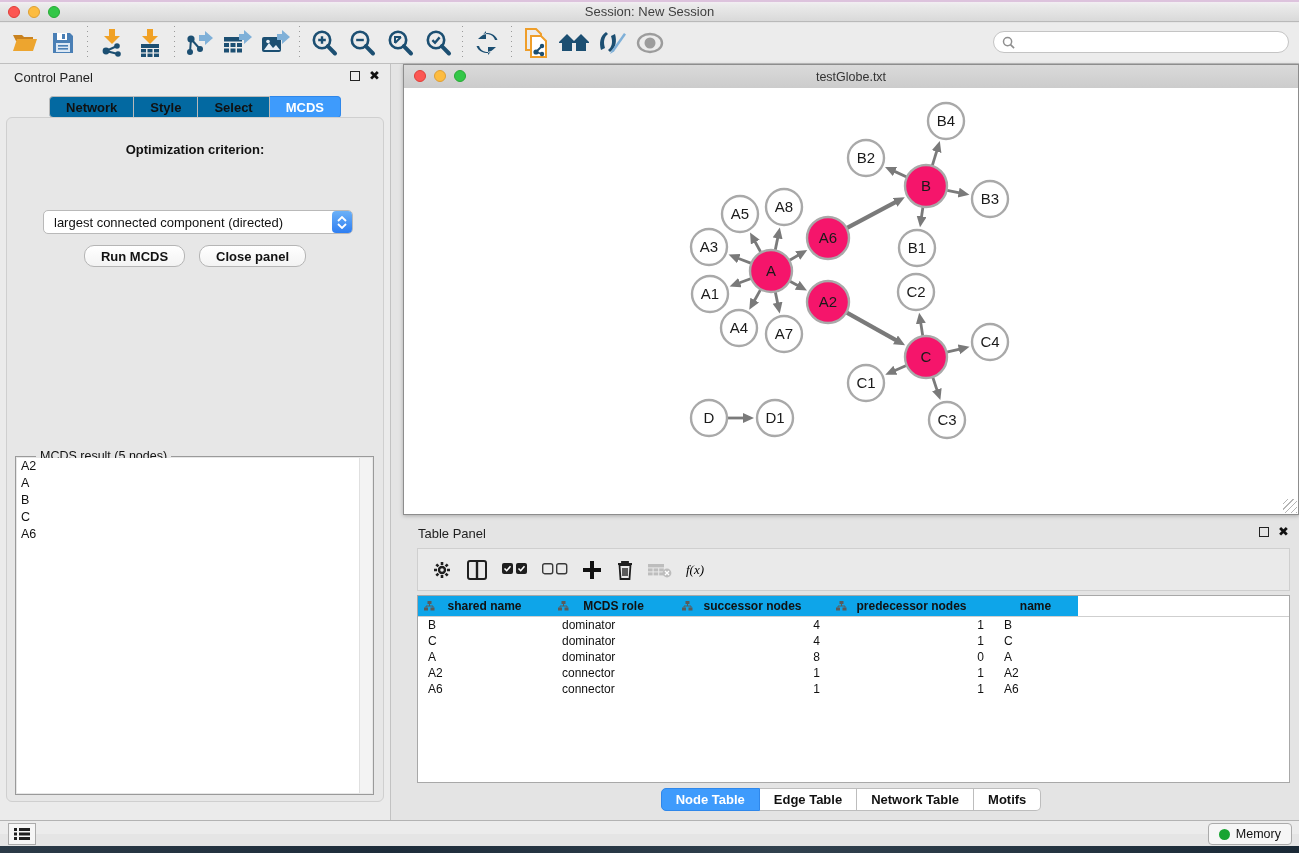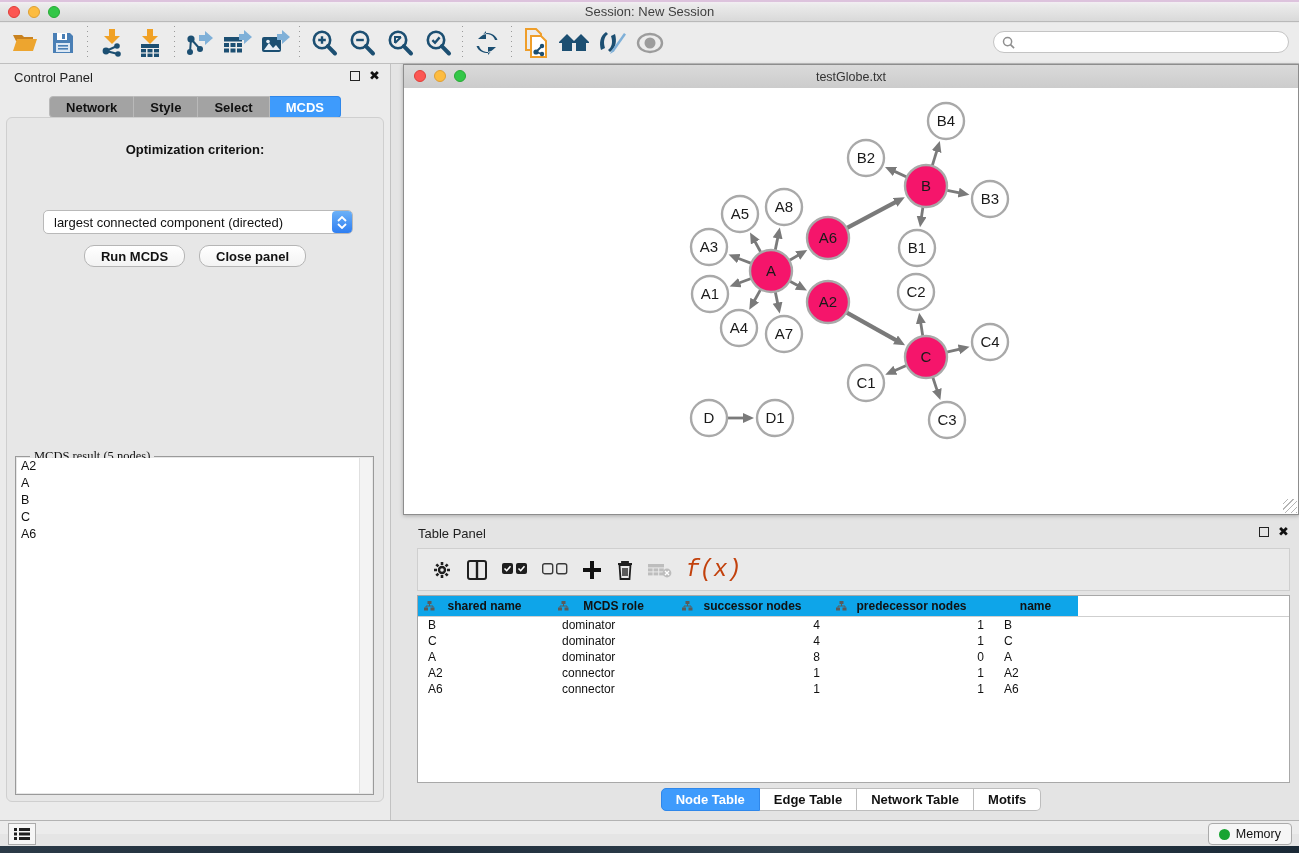--- a/index.html
+++ b/index.html
@@ -36,21 +36,21 @@
   .cpanel { position:absolute; left:0; top:0; width:391px; height:100%; background:#ebebeb;
     border-right:1px solid #c2c2c2; }
   .panel-head { position:relative; height:26px; display:flex; align-items:center; padding:0 14px; }
   .panel-title { font-size:13px; color:#222; }
   .panel-icons { position:absolute; right:10px; top:5px; display:flex; gap:9px; align-items:center; }
   .float-ic { width:10px; height:10px; border:1.5px solid #222; }
   .close-ic { font-size:13px; font-weight:bold; color:#111; line-height:1; }
 
   .cp-tabs { position:absolute; left:0; top:32px; width:100%; display:flex; justify-content:center; }
   .seg { display:flex; }
-  .seg .tab { height:22px; padding:0 16px; background:#a3a3a3; border:1px solid #b9b9b9; border-left:none;
+  .seg .tab { height:22px; padding:0 16px; background:#0369a1; border:1px solid #b9b9b9; border-left:none;
     font-size:13px; font-weight:bold; color:#111; display:flex; align-items:center; }
   .seg .tab:first-child { border-left:1px solid #b9b9b9; border-radius:4px 0 0 4px; }
   .seg .tab:last-child { border-radius:0 4px 4px 0; }
   .seg .tab.active { background:#3e9bfc; border-color:#2f87ea; color:#fff; }
 
   .cp-body { position:absolute; left:6px; right:6px; top:53px; bottom:18px; background:#e7e7e7;
     border:1px solid #cfcfcf; border-radius:6px; }
   .opt-label { margin-top:24px; text-align:center; font-size:13px; font-weight:bold; color:#111; }
   .combo { position:absolute; left:36px; right:30px; top:92px; height:24px; background:#fff;
     border:1px solid #b9b9b9; border-radius:5px; display:flex; align-items:center; }
@@ -58,22 +58,22 @@
   .combo .step { width:20px; height:22px; margin:0; border-radius:4px;
     background:linear-gradient(#6cb1f7, #2e7ef2); display:flex; flex-direction:column;
     align-items:center; justify-content:center; gap:1px; }
   .combo .step svg { display:block; }
   .btnrow { position:absolute; left:0; right:0; top:127px; display:flex; justify-content:center; gap:14px; }
   .macbtn { height:22px; padding:0 16px; background:linear-gradient(#ffffff,#f3f3f3);
     border:1px solid #b5b5b5; border-radius:10px; font-size:13px; font-weight:bold; color:#111;
     display:flex; align-items:center; }
 
   .groupbox { position:absolute; left:8px; right:9px; top:338px; bottom:6px; border:1px solid #9a9a9a; }
-  .groupbox .legend { position:absolute; left:14px; top:-8px; background:#e7e7e7; padding:0 4px;
-    font-size:12.5px; color:#111;font-family:Liberation Serif, serif; }
+  .groupbox .legend { position:absolute; left:20px; top:-8px; background:#e7e7e7; padding:0 4px;
+    font-size:12.5px; color:#111; }
   .listbox { position:absolute; left:1px; right:1px; top:1px; bottom:1px; background:#fff; }
   .listbox .scroll { position:absolute; right:0; top:0; bottom:0; width:13px; background:#f3f3f3;
     border-left:1px solid #e0e0e0; }
   .list-item { font-size:12.5px; color:#111; padding:1px 0 1px 4px; line-height:15px; }
 
   
   .netwin { position:absolute; left:403px; top:0px; width:896px; height:451px; background:#fff;
     border:1px solid #8d8d8d; box-shadow:0 1px 4px rgba(0,0,0,.25); }
   .netwin .wtitle { position:relative; height:24px;
     background:linear-gradient(#dadada,#cccccc); border-bottom:1px solid #a8a8a8;
@@ -84,21 +84,21 @@
     border-top:6px solid #4a90d9; border-right:6px solid transparent; }
   .canvas { position:absolute; left:0; top:23px; right:0; bottom:0; background:#fff; }
   .grip { position:absolute; right:1px; bottom:1px; width:14px; height:14px;
     background:repeating-linear-gradient(135deg, transparent 0 3px, #b5b5b5 3px 4px); }
 
   
   .tpanel { position:absolute; left:403px; top:456px; width:896px; height:295px; }
   .tp-toolbar { position:absolute; left:14px; right:9px; top:28px; height:43px; background:#eaeaea;
     border:1px solid #cfcfcf; display:flex; align-items:center; gap:14px; padding:0 14px; }
   .tp-ic { display:flex; align-items:center; justify-content:center; }
-  .fx { font-family:Liberation Mono, monospace; font-style:italic; font-size:23px; color:#c2410c; }
+  .fx { font-family:Liberation Serif, serif; font-style:italic; font-size:13px; color:#000000; }
 
   .tp-table { position:absolute; left:14px; right:9px; top:75px; height:188px; background:#fff;
     border:1px solid #a8a8a8; overflow:hidden; }
   .thead { display:flex; height:21px; border-bottom:1px solid #cfcfcf; }
   .th { background:#0ea5e9; border-right:1px solid #0ea5e9; display:flex; align-items:center;
     justify-content:center; gap:5px; font-size:12px; color:#111; position:relative;font-weight:bold; }
   .th .treeic { position:absolute; left:6px; }
   .thead .pad { flex:1; background:#fff; }
   .trow { display:flex; height:16px; align-items:center; }
   .td { font-size:12px; color:#111; padding:0 10px; white-space:nowrap; overflow:hidden; }

